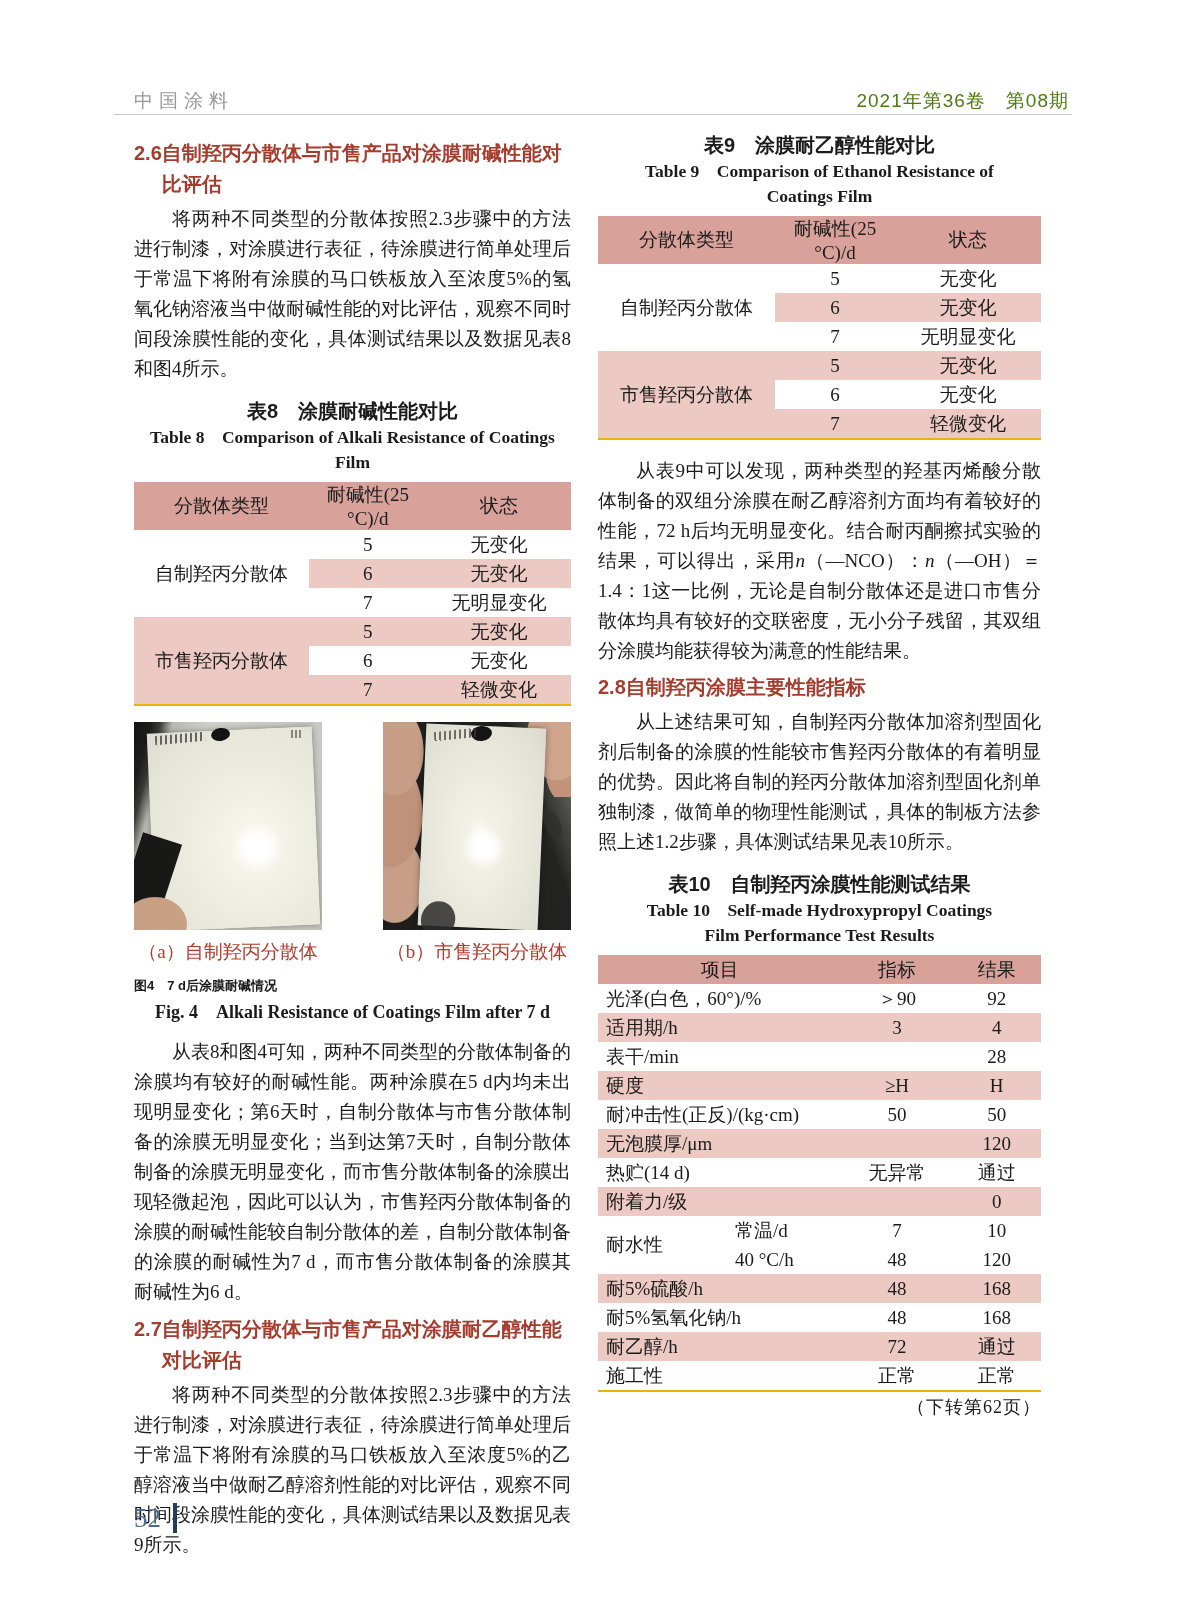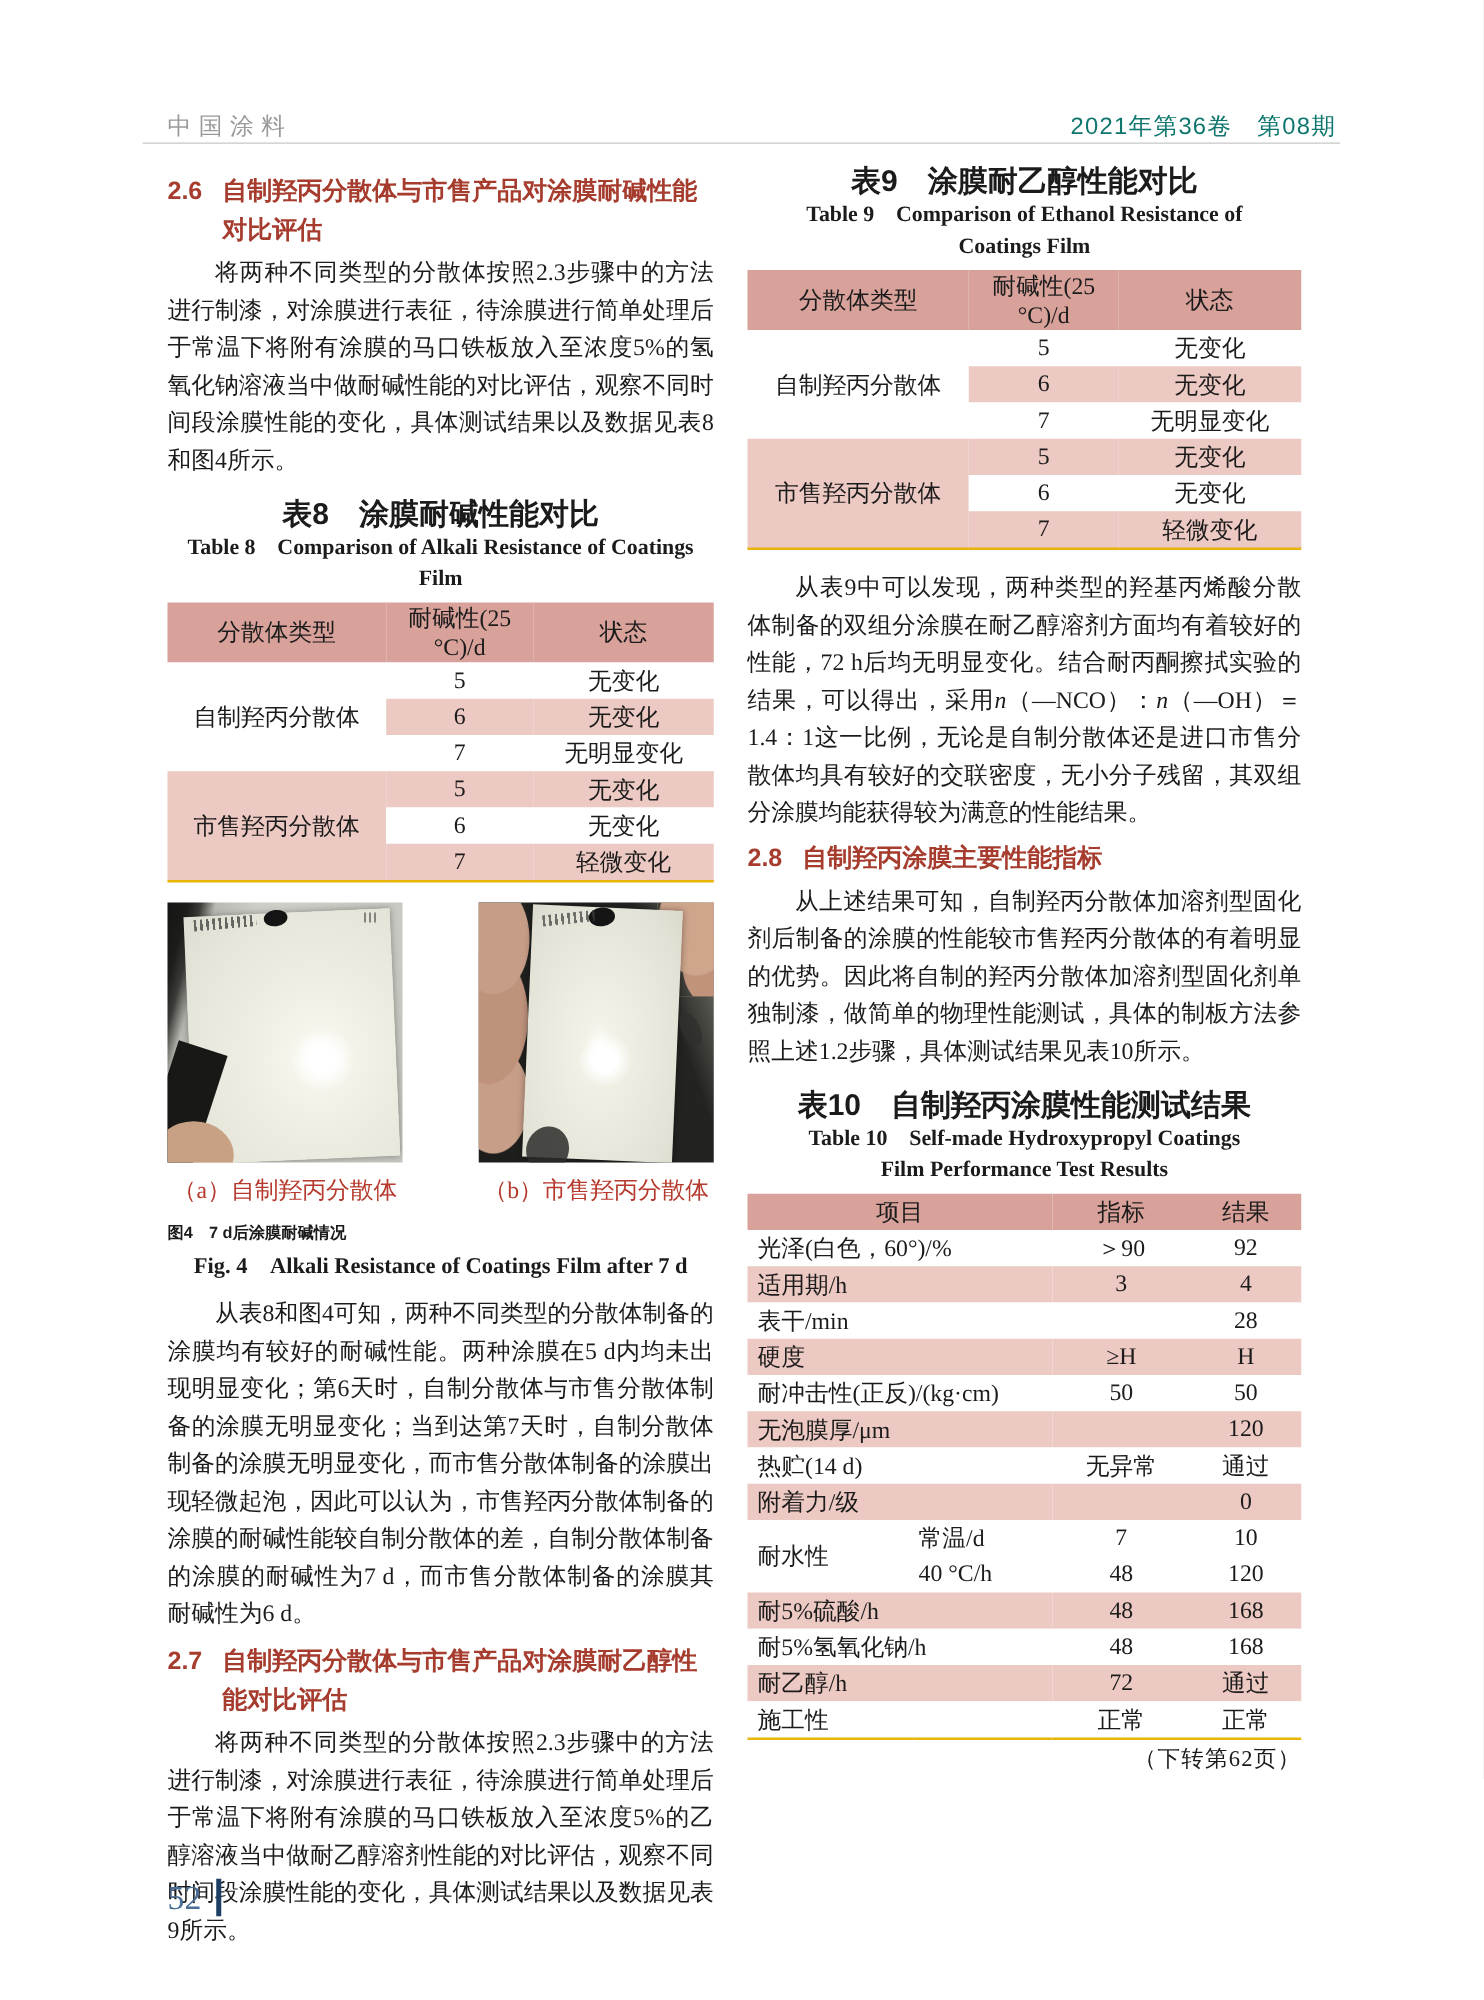--- a/index.html
+++ b/index.html
@@ -1,39 +1,39 @@
 <!DOCTYPE html>
 <html><head>
 <meta charset="utf-8">
 <style>
   html,body{margin:0;padding:0;background:#e9e9e9;}
   .page{position:relative;width:1187px;height:1600px;background:#ffffff;margin:0 auto;
         font-family:"Liberation Serif","DejaVu Serif",serif;color:#1b1b1b;overflow:hidden;}
   
   .hdr-journal{position:absolute;left:134px;top:88px;font-size:19px;color:#9a9a9a;
                letter-spacing:6px;font-family:Liberation Serif, serif;}
-  .hdr-issue{position:absolute;right:118px;top:88px;font-size:19px;color:#0f766e;
+  .hdr-issue{position:absolute;right:118px;top:88px;font-size:19px;color:#4d7c0f;
              font-family:"Liberation Sans","DejaVu Sans",sans-serif;letter-spacing:1px;}
   .hdr-rule{position:absolute;left:114px;top:114px;width:958px;height:1px;background:#c8c8c8;}
   
   .col{position:absolute;top:138px;width:437px;}
   .col-left{left:134px;}
   .col-right{left:598px;width:443px;top:132px;}
   
-  .sec-heading{display:flex;gap:16px;font-family:"Liberation Sans","DejaVu Sans",sans-serif;
+  .sec-heading{display:flex;gap:0;font-family:"Liberation Sans","DejaVu Sans",sans-serif;
                font-weight:bold;font-size:20px;line-height:31px;color:#a63c2e;margin:6px 0 4px 0;}
   .sec-num{flex:none;}
   .sec-title{flex:1;}
   
   .para{font-size:19px;line-height:30px;text-align:justify;text-indent:2em;margin:0;}
   .para i{font-style:italic;font-family:"Liberation Serif","DejaVu Serif",serif;}
   
   .tbl-block{margin-top:14px;}
   .tbl-title-zh{text-align:center;font-family:"Liberation Sans","DejaVu Sans",sans-serif;
-                font-weight:bold;font-size:24px;line-height:27px;}
+                font-weight:bold;font-size:20px;line-height:27px;}
   .tbl-title-en{text-align:center;font-weight:bold;font-size:17.5px;line-height:25px;}
   table.dtable{width:100%;border-collapse:collapse;font-size:19px;margin-top:7px;
                border-bottom:2px solid #eab308;}
   table.dtable th,table.dtable td{height:29px;padding:0 2px;text-align:center;font-weight:normal;}
   table.dtable th{background:#d8a29b;}
   .bg-pink{background:#ecc9c2;}
   .bg-white{background:#ffffff;}
   table.t10 td.item{text-align:left;padding-left:8px;}
   table.t10 td.sub{text-align:left;padding-left:4px;}
   

